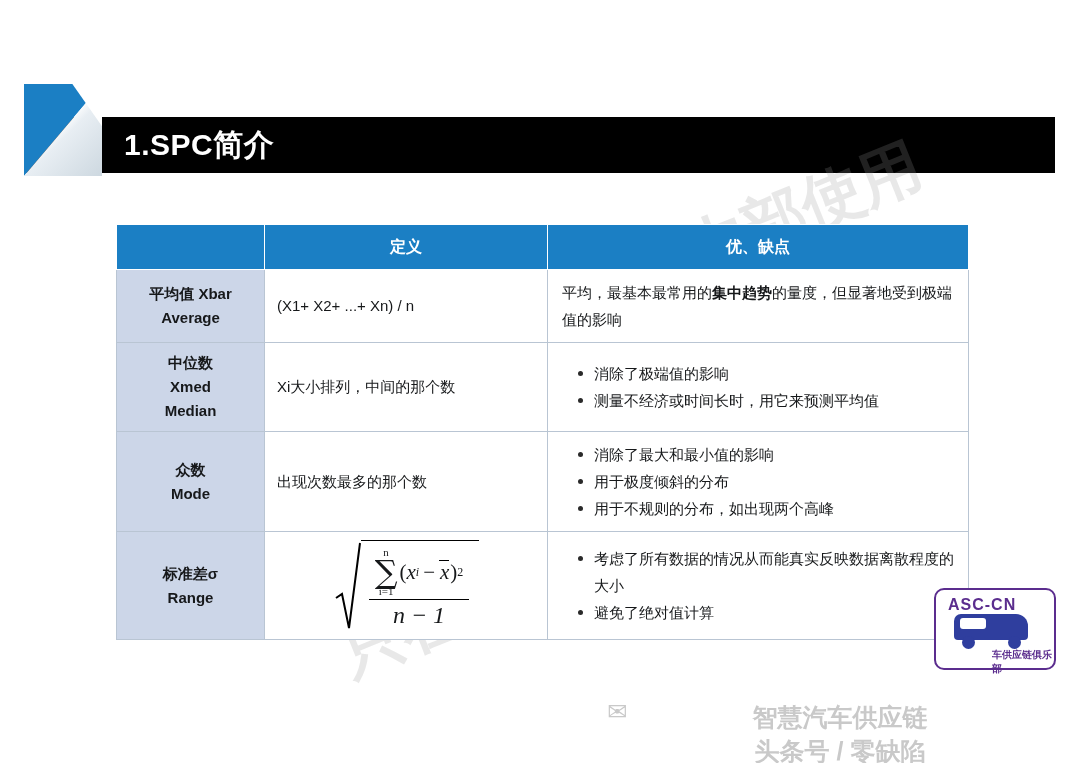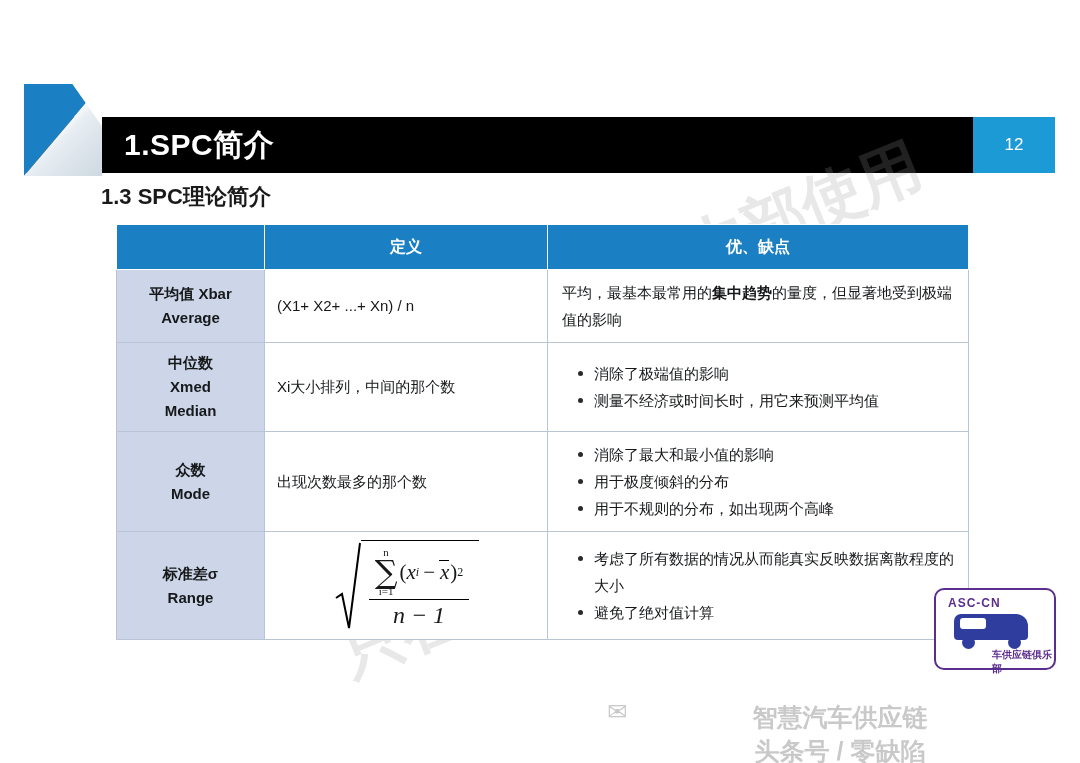--- a/index.html
+++ b/index.html
@@ -271,21 +271,21 @@
     width: 118px;
     height: 78px;
     border: 2px solid #5b2d8e;
     border-radius: 10px;
     background: #ffffff;
   }
   .car-logo .tag {
     position: absolute;
     left: 12px;
     top: 6px;
-    font-size: 12px;
+    font-size: 16px;
     color: #5b2d8e;
     font-weight: bold;
     letter-spacing: 1px;
   }
   .car-logo .carbody {
     position: absolute;
     left: 18px;
     top: 24px;
     width: 74px;
     height: 26px;
@@ -343,29 +343,27 @@
     font-size: 24px;
   }
 </style>
 </head>
 <body>
 
 <div class="slide">
 
   <div class="title-bar"></div>
   <div class="title-text">1.SPC简介</div>
-  <div class="page-badge">12</div>
 
   <div class="corner">
     <div class="blue"></div>
     <div class="fold"></div>
     <div class="whitewedge"></div>
   </div>
 
-  <div class="subtitle">1.3 SPC理论简介</div>
 
   <div class="watermark wm1">只在内部使用</div>
   <div class="watermark wm2">只在内部使用</div>
 
   <div class="table-wrap">
     <table class="main">
       <colgroup>
         <col class="c1">
           <col class="c2">
           <col class="c3">

